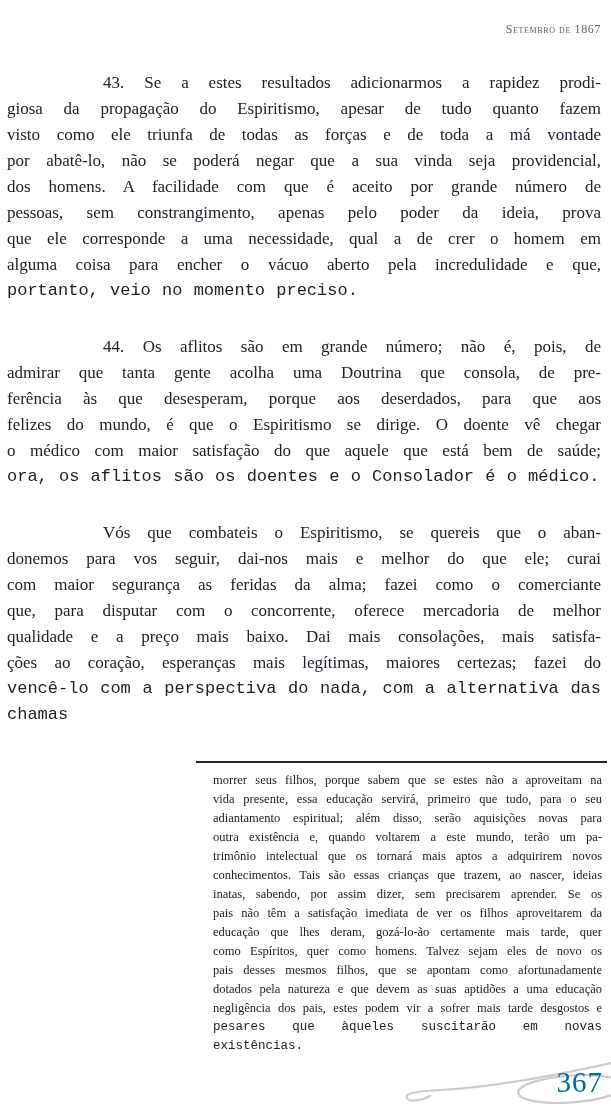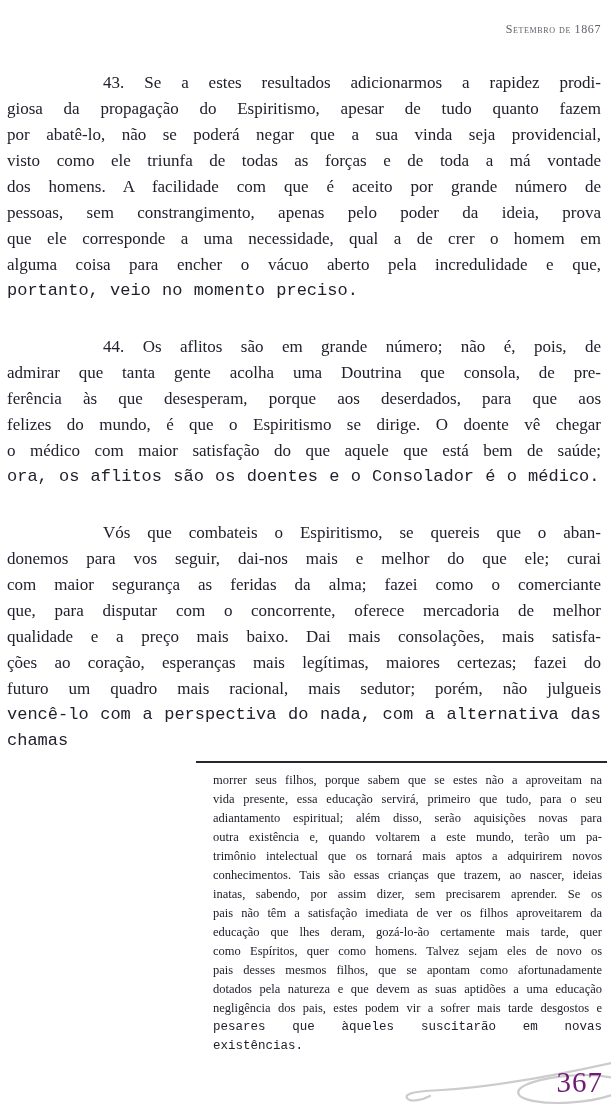--- a/index.html
+++ b/index.html
@@ -65,40 +65,40 @@
     left: 398px;
     top: 1058px;
     width: 213px;
     height: 52px;
   }
   .page-number {
     position: absolute;
     right: 8px;
     top: 1066px;
     font-size: 29px;
-    color: #701a75;
+    color: #0369a1;
     letter-spacing: 1px;
     text-align: center;
   }
 </style>
 </head>
 <body>
 
 <div class="page">
 
   <div class="header">
     <span class="running-head">Setembro de 1867</span>
   </div>
 
   <div class="main-text">
       <div class="para">
         <div class="line first">43. Se a estes resultados adicionarmos a rapidez prodi-</div>
         <div class="line">giosa da propagação do Espiritismo, apesar de tudo quanto fazem</div>
+        <div class="line">visto como ele triunfa de todas as forças e de toda a má vontade</div>
         <div class="line">por abatê-lo, não se poderá negar que a sua vinda seja providencial,</div>
-        <div class="line">visto como ele triunfa de todas as forças e de toda a má vontade</div>
         <div class="line">dos homens. A facilidade com que é aceito por grande número de</div>
         <div class="line">pessoas, sem constrangimento, apenas pelo poder da ideia, prova</div>
         <div class="line">que ele corresponde a uma necessidade, qual a de crer o homem em</div>
         <div class="line">alguma coisa para encher o vácuo aberto pela incredulidade e que,</div>
         <div class="line last">portanto, veio no momento preciso.</div>
       </div>
       <div class="para">
         <div class="line first">44. Os aflitos são em grande número; não é, pois, de</div>
         <div class="line">admirar que tanta gente acolha uma Doutrina que consola, de pre-</div>
         <div class="line">ferência às que desesperam, porque aos deserdados, para que aos</div>
@@ -106,21 +106,20 @@
         <div class="line">o médico com maior satisfação do que aquele que está bem de saúde;</div>
         <div class="line last">ora, os aflitos são os doentes e o Consolador é o médico.</div>
       </div>
       <div class="para">
         <div class="line first">Vós que combateis o Espiritismo, se quereis que o aban-</div>
         <div class="line">donemos para vos seguir, dai-nos mais e melhor do que ele; curai</div>
         <div class="line">com maior segurança as feridas da alma; fazei como o comerciante</div>
         <div class="line">que, para disputar com o concorrente, oferece mercadoria de melhor</div>
         <div class="line">qualidade e a preço mais baixo. Dai mais consolações, mais satisfa-</div>
         <div class="line">ções ao coração, esperanças mais legítimas, maiores certezas; fazei do</div>
-        <div class="line">futuro um quadro mais racional, mais sedutor; porém, não julgueis</div>
         <div class="line last">vencê-lo com a perspectiva do nada, com a alternativa das chamas</div>
       </div>
     </div>
 
   <div class="footnote-rule"></div>
 
   <div class="footnote">
       <div class="para">
         <div class="line">morrer seus filhos, porque sabem que se estes não a aproveitam na</div>
         <div class="line">vida presente, essa educação servirá, primeiro que tudo, para o seu</div>

